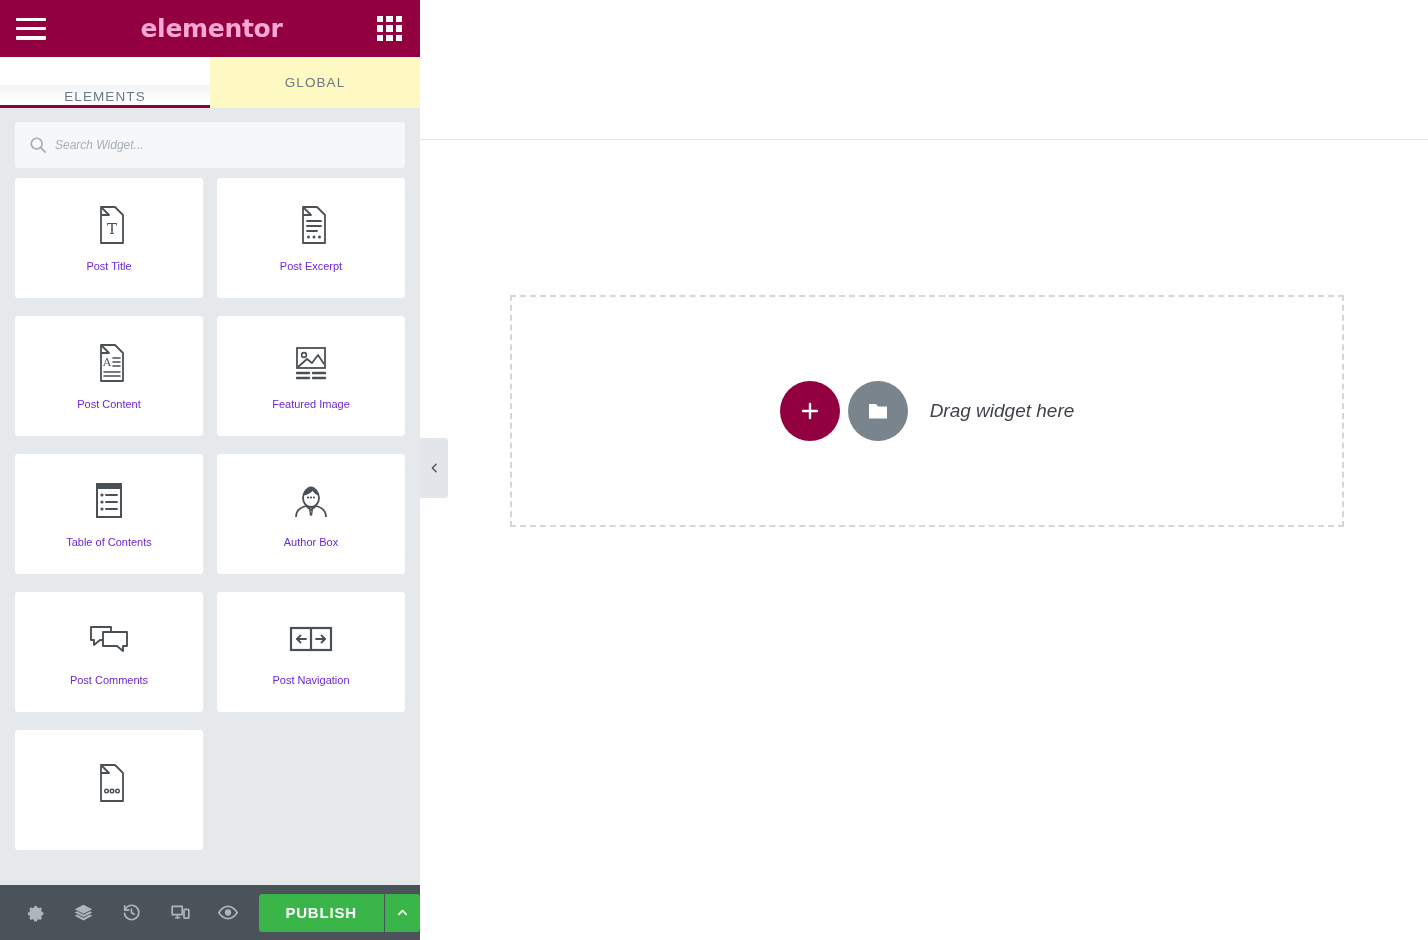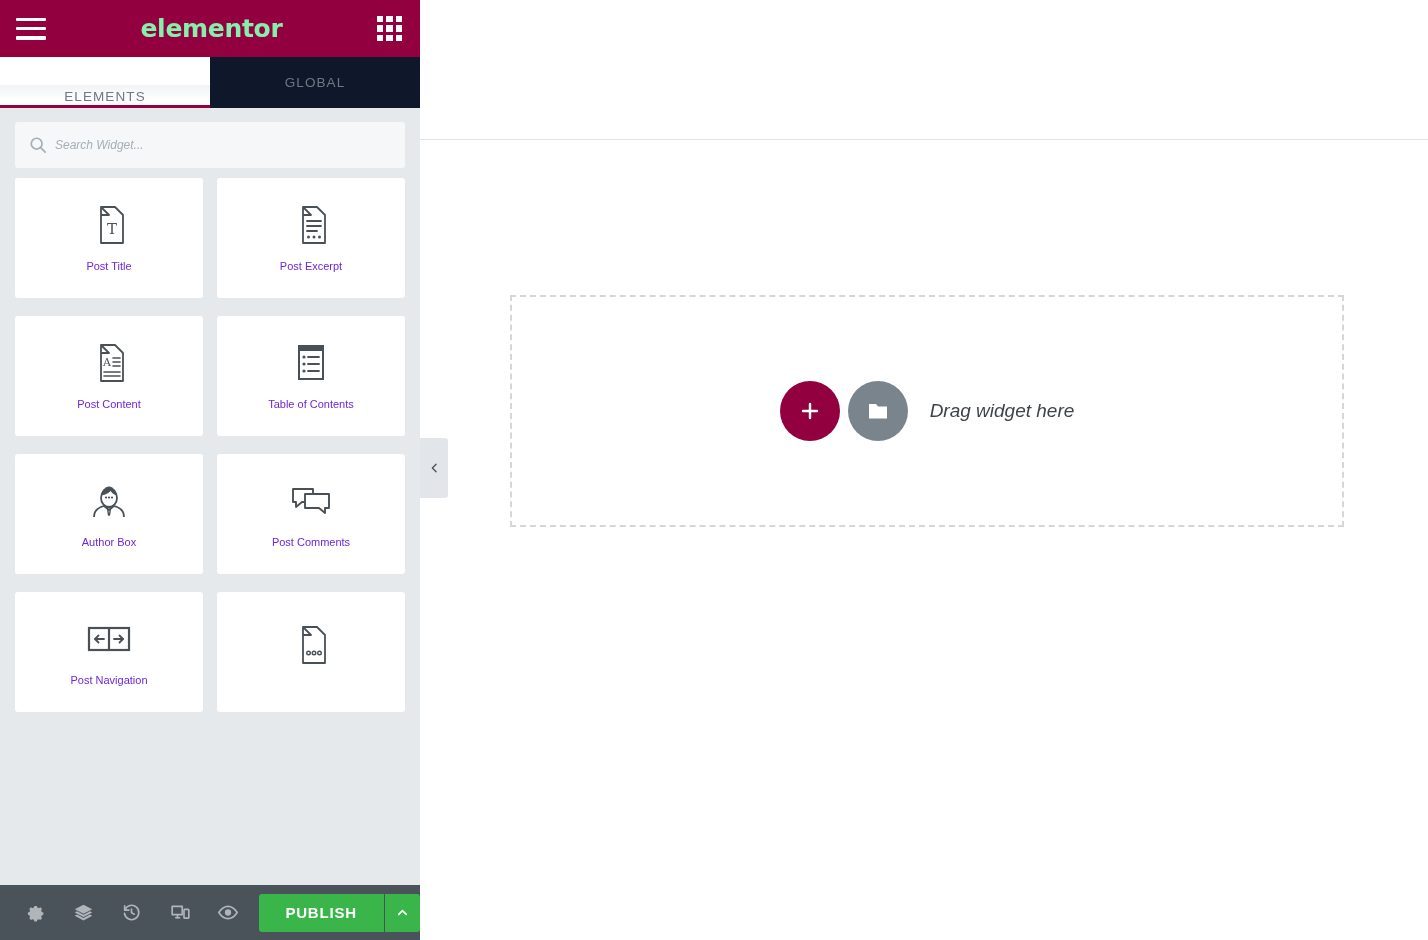--- a/index.html
+++ b/index.html
@@ -48,21 +48,21 @@
     cursor: pointer;
   }
   .hamburger span {
     display: block;
     height: 3.5px;
     width: 100%;
     background: #ffffff;
     border-radius: 1px;
   }
   .logo-text {
-    color: #86efac;
+    color: #f9a8d4;
     font-size: 25px;
     font-weight: bold;
     letter-spacing: -0.3px;
     font-family: "DejaVu Sans", sans-serif;
   }
   .grid-icon {
     width: 25px; height: 25px;
     display: grid;
     grid-template-columns: repeat(3, 1fr);
     grid-template-rows: repeat(3, 1fr);
@@ -84,21 +84,21 @@
   }
   .panel-tab {
     flex: 1;
     display: flex;
     align-items: center;
     justify-content: center;
     font-size: 13.5px;
     letter-spacing: 1.1px;
     color: #6d7882;
     cursor: pointer;
-    background: #0f172a;
+    background: #fef9c3;
     position: relative;
   }
   .panel-tab.active {
     background: linear-gradient(to bottom, #f1f3f5 0%, #ffffff 70%);
     color: #6d7882;
     box-shadow: inset 0 -3px 0 0 #93003f;
     margin-top: 28px;
   }
 
   
@@ -378,20 +378,34 @@
               <line x1="22" y1="15" x2="29" y2="15" stroke="#495157" stroke-width="1.6" stroke-linecap="round"></line>
               <line x1="22" y1="19" x2="29" y2="19" stroke="#495157" stroke-width="1.6" stroke-linecap="round"></line>
               <line x1="22" y1="23" x2="29" y2="23" stroke="#495157" stroke-width="1.6" stroke-linecap="round"></line>
               <line x1="13" y1="29" x2="29" y2="29" stroke="#495157" stroke-width="1.6" stroke-linecap="round"></line>
               <line x1="13" y1="33" x2="29" y2="33" stroke="#495157" stroke-width="1.6" stroke-linecap="round"></line>
             </svg>
           </span>
           <span class="lbl">Post Content</span>
         </div>
 
+        <div class="widget-card">
+          <span class="ico">
+            <svg width="40" height="38" viewBox="0 0 40 38">
+              <rect x="6" y="4" width="28" height="20" fill="none" stroke="#495157" stroke-width="1.8"></rect>
+              <circle cx="13" cy="11" r="2.4" fill="none" stroke="#495157" stroke-width="1.6"></circle>
+              <polyline points="7,23 16,15 21,19 27,11 33,20" fill="none" stroke="#495157" stroke-width="1.8" stroke-linejoin="round"></polyline>
+              <line x1="6" y1="29" x2="18" y2="29" stroke="#495157" stroke-width="2.4" stroke-linecap="round"></line>
+              <line x1="22" y1="29" x2="34" y2="29" stroke="#495157" stroke-width="2.4" stroke-linecap="round"></line>
+              <line x1="6" y1="34" x2="18" y2="34" stroke="#495157" stroke-width="2.4" stroke-linecap="round"></line>
+              <line x1="22" y1="34" x2="34" y2="34" stroke="#495157" stroke-width="2.4" stroke-linecap="round"></line>
+            </svg>
+          </span>
+          <span class="lbl">Featured Image</span>
+        </div>
 
         <div class="widget-card">
           <span class="ico">
             <svg width="38" height="40" viewBox="0 0 38 40">
               <rect x="7" y="3" width="24" height="33" fill="none" stroke="#495157" stroke-width="2"></rect>
               <rect x="7" y="3" width="24" height="5" fill="#495157"></rect>
               <circle cx="12" cy="14" r="1.6" fill="#495157"></circle>
               <circle cx="12" cy="21" r="1.6" fill="#495157"></circle>
               <circle cx="12" cy="28" r="1.6" fill="#495157"></circle>
               <line x1="16" y1="14" x2="27" y2="14" stroke="#495157" stroke-width="1.8" stroke-linecap="round"></line>

